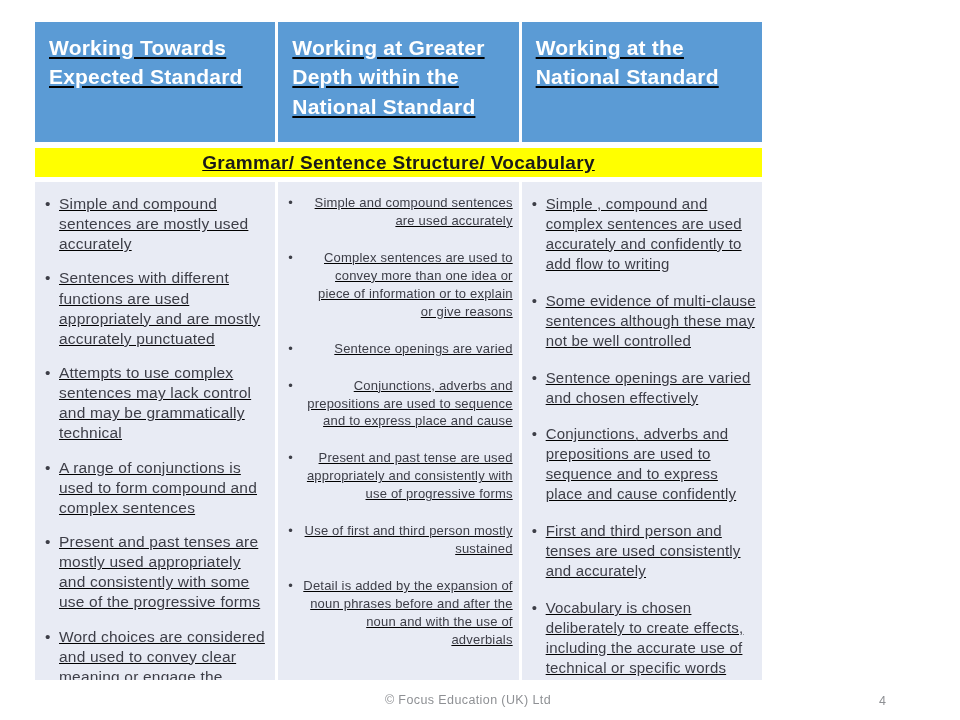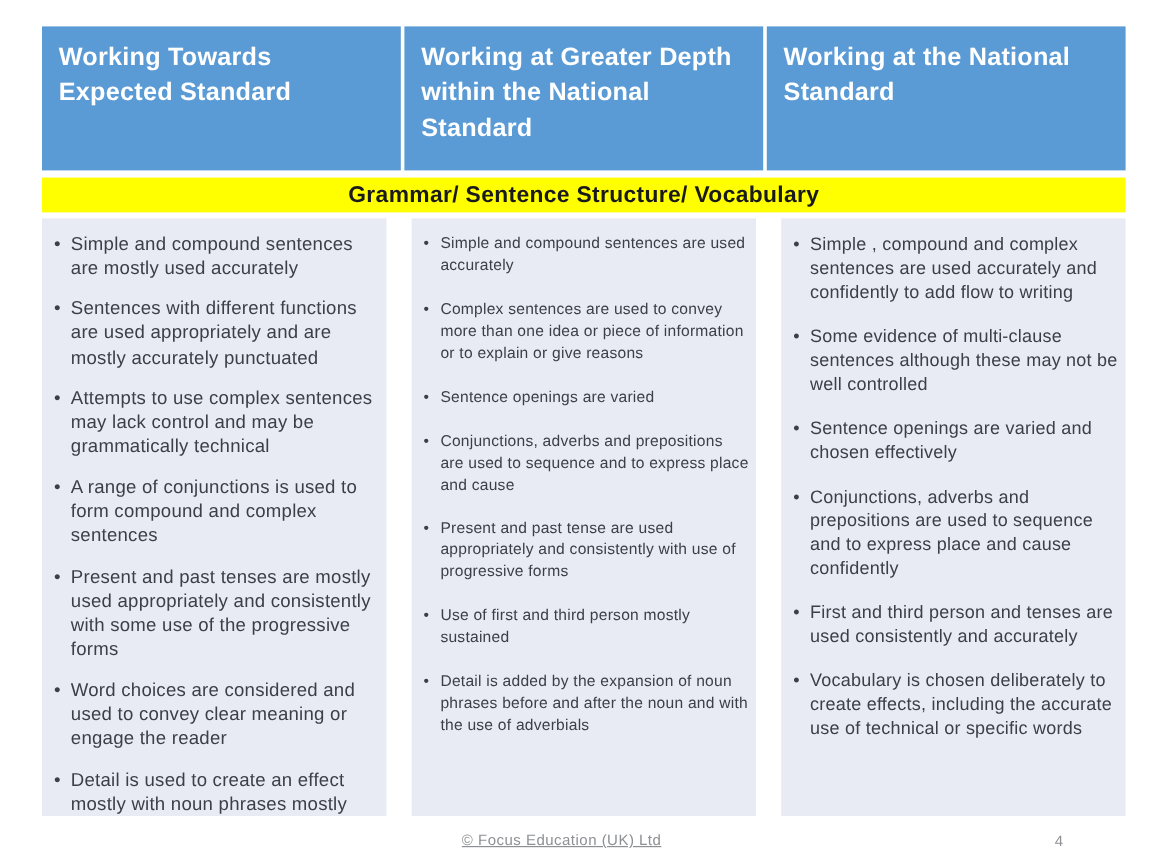--- a/index.html
+++ b/index.html
@@ -4,21 +4,21 @@
 <style>
   html, body { margin: 0; padding: 0; }
   body {
     width: 960px; height: 720px;
     background: #ffffff;
     font-family: "Liberation Sans", sans-serif;
     position: relative;
     overflow: hidden;
   }
   .slide { position: absolute; inset: 0; }
-  .table-wrap { position: absolute; left: 35px; top: 22px; width: 903px; }
+  .table-wrap { position: absolute; left: 35px; top: 22px; width: 727px; text-decoration: underline; }
 
   .header-row {
     display: grid;
     grid-template-columns: 1fr 1fr 1fr;
     gap: 3px;
     height: 120px;
   }
   .header-cell {
     background: var(--header-bg, #5B9BD5);
     color: var(--header-text, #ffffff);
@@ -39,21 +39,21 @@
     font-size: 19px;
     line-height: 29px;
     text-align: center;
     letter-spacing: 0.3px;
   }
 
   .body-row {
     margin-top: 5px;
     display: grid;
     grid-template-columns: 1fr 1fr 1fr;
-    gap: 21px;
+    gap: 3px;
     height: 498px;
   }
   .body-cell {
     background: var(--body-bg, #E8EBF4);
     color: var(--body-text, #3D3E47);
     overflow: hidden;
     padding: 12px 6px 6px 8px;
     box-sizing: border-box;
   }
   ul.bullets {
@@ -65,33 +65,32 @@
     position: relative;
     padding-left: 16px;
   }
   ul.bullets li::before {
     content: "\2022";
     position: absolute;
     left: 2px;
     top: 0;
   }
   .col-0 li { font-size: 15.5px; line-height: 1.3;  margin-bottom: 14px; }
-  .col-1 li { font-size: 13px;   line-height: 1.38; margin-bottom: 19px; }
+  .col-1 li { font-size: 13px;   line-height: 1.38; margin-bottom: 19px; text-align: right; }
   .col-2 li { font-size: 15px;   line-height: 1.33; margin-bottom: 17px; }
 
   .footer-copyright {
     position: absolute;
     top: 693px;
     left: 468px;
     transform: translateX(-50%);
     color: var(--footer-text, #8E9094);
     font-size: 12.5px;
     letter-spacing: 0.4px;
     white-space: nowrap;
-    text-decoration: underline;
   }
   .page-number {
     position: absolute;
     top: 694px;
     right: 74px;
     color: var(--footer-text, #8E9094);
     font-size: 12.5px;
   }
 </style>
 </head>

